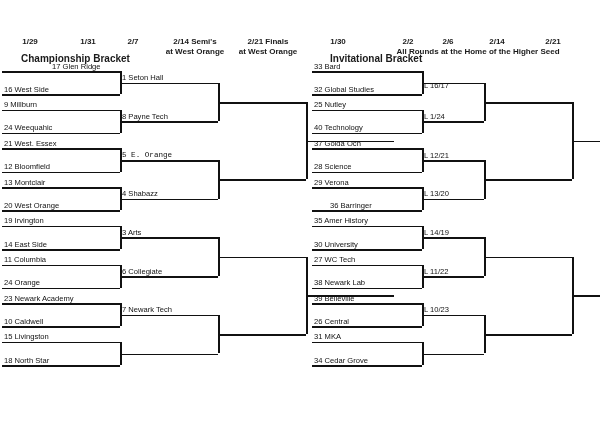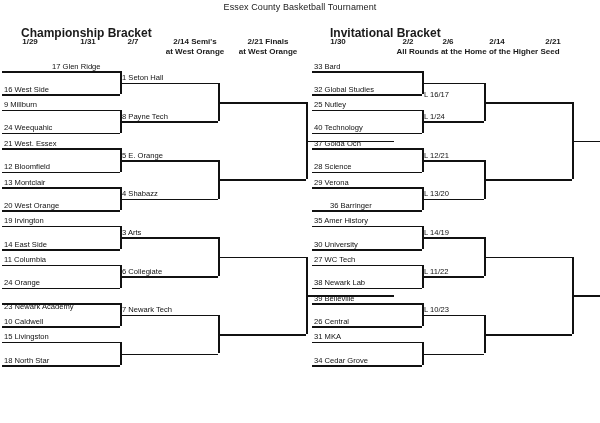--- a/index.html
+++ b/index.html
@@ -9,21 +9,21 @@
     color:#1a1a1a;
   }
   #bracket-root{position:absolute;inset:0;}
 
   .title{
     position:absolute;top:2px;left:0;width:600px;text-align:center;
     font-size:9px;letter-spacing:.1px;color:#1a1a1a;
   }
 
   .bracket-heading{
-    position:absolute;font-size:12px;font-weight:bold;white-space:nowrap;
+    position:absolute;font-size:10px;font-weight:bold;white-space:nowrap;margin-top:27px;
   }
   .col-date{
     position:absolute;font-size:8px;font-weight:bold;white-space:nowrap;
     text-align:center;
   }
   .col-sub{
     position:absolute;font-size:8px;font-weight:bold;white-space:nowrap;
     text-align:center;
   }
 
@@ -36,21 +36,20 @@
   .slot{
     position:absolute;font-size:7.6px;white-space:nowrap;
     line-height:9px;color:#111;
   }
 </style>
 </head>
 <body>
 
 <div id="bracket-root">
 
-  <div class="title">Essex County Basketball Tournament</div>
 
   <div class="bracket-heading" style="left:21px;top:26px;">Championship Bracket</div>
 
   <div class="col-date" style="left:0px;top:37px;width:60px;">1/29</div>
   <div class="col-date" style="left:58px;top:37px;width:60px;">1/31</div>
   <div class="col-date" style="left:108px;top:37px;width:50px;">2/7</div>
   <div class="col-date" style="left:155px;top:37px;width:80px;">2/14 Semi's</div>
   <div class="col-sub" style="left:155px;top:47px;width:80px;">at West Orange</div>
   <div class="col-date" style="left:228px;top:37px;width:80px;">2/21 Finals</div>
   <div class="col-sub" style="left:228px;top:47px;width:80px;">at West Orange</div>
@@ -82,36 +81,36 @@
     <div class="slot" style="left: 4px; top: 200.8px;">20 West Orange</div>
     <div class="seg h" style="left: 2px; top: 225.8px; width: 118px;"></div>
     <div class="slot" style="left: 4px; top: 216.3px;">19 Irvington</div>
     <div class="seg h" style="left: 2px; top: 249px; width: 118px;"></div>
     <div class="slot" style="left: 4px; top: 239.5px;">14 East Side</div>
     <div class="seg h" style="left: 2px; top: 264.5px; width: 118px;"></div>
     <div class="slot" style="left: 4px; top: 255px;">11 Columbia</div>
     <div class="seg h" style="left: 2px; top: 287.7px; width: 118px;"></div>
     <div class="slot" style="left: 4px; top: 278.2px;">24 Orange</div>
     <div class="seg h" style="left: 2px; top: 303.2px; width: 118px;"></div>
-    <div class="slot" style="left: 4px; top: 293.7px; margin-top: 8px;">23 Newark Academy</div>
+    <div class="slot" style="left: 4px; top: 293.7px;">23 Newark Academy</div>
     <div class="seg h" style="left: 2px; top: 326.4px; width: 118px;"></div>
     <div class="slot" style="left: 4px; top: 316.9px;">10 Caldwell</div>
     <div class="seg h" style="left: 2px; top: 341.9px; width: 118px;"></div>
     <div class="slot" style="left: 4px; top: 332.4px;">15 Livingston</div>
     <div class="seg h" style="left: 2px; top: 365.1px; width: 118px;"></div>
     <div class="slot" style="left: 4px; top: 355.6px;">18 North Star</div>
     <div class="seg v" style="left: 120px; top: 71px; height: 23.2px;"></div>
     <div class="seg h" style="left: 120px; top: 82.6px; width: 98px;"></div>
     <div class="slot" style="left: 122px; top: 73.1px;">1 Seton Hall</div>
     <div class="seg v" style="left: 120px; top: 109.7px; height: 23.2px;"></div>
     <div class="seg h" style="left: 120px; top: 121.3px; width: 98px;"></div>
     <div class="slot" style="left: 122px; top: 111.8px;">8 Payne Tech</div>
     <div class="seg v" style="left: 120px; top: 148.4px; height: 23.2px;"></div>
     <div class="seg h" style="left: 120px; top: 160px; width: 98px;"></div>
-    <div class="slot" style="left: 122px; top: 150.5px;">5 E. Orange</div>
+    <div class="slot" style="left: 122px; top: 150.5px; font-family: Liberation Mono, monospace;">5 E. Orange</div>
     <div class="seg v" style="left: 120px; top: 187.1px; height: 23.2px;"></div>
     <div class="seg h" style="left: 120px; top: 198.7px; width: 98px;"></div>
     <div class="slot" style="left: 122px; top: 189.2px;">4 Shabazz</div>
     <div class="seg v" style="left: 120px; top: 225.8px; height: 23.2px;"></div>
     <div class="seg h" style="left: 120px; top: 237.4px; width: 98px;"></div>
     <div class="slot" style="left: 122px; top: 227.9px;">3 Arts</div>
     <div class="seg v" style="left: 120px; top: 264.5px; height: 23.2px;"></div>
     <div class="seg h" style="left: 120px; top: 276.1px; width: 98px;"></div>
     <div class="slot" style="left: 122px; top: 266.6px;">6 Collegiate</div>
     <div class="seg v" style="left: 120px; top: 303.2px; height: 23.2px;"></div>
@@ -158,21 +157,21 @@
     <div class="seg h" style="left: 312px; top: 303.2px; width: 110px;"></div>
     <div class="slot" style="left: 314px; top: 293.7px;">39 Belleville</div>
     <div class="seg h" style="left: 312px; top: 326.4px; width: 110px;"></div>
     <div class="slot" style="left: 314px; top: 316.9px;">26 Central</div>
     <div class="seg h" style="left: 312px; top: 341.9px; width: 110px;"></div>
     <div class="slot" style="left: 314px; top: 332.4px;">31 MKA</div>
     <div class="seg h" style="left: 312px; top: 365.1px; width: 110px;"></div>
     <div class="slot" style="left: 314px; top: 355.6px;">34 Cedar Grove</div>
     <div class="seg v" style="left: 422px; top: 71px; height: 23.2px;"></div>
     <div class="seg h" style="left: 422px; top: 82.6px; width: 62px;"></div>
-    <div class="slot" style="left: 424px; top: 90px;">L 16/17</div>
+    <div class="slot" style="left: 424px; top: 81px;">L 16/17</div>
     <div class="seg v" style="left: 422px; top: 109.7px; height: 23.2px;"></div>
     <div class="seg h" style="left: 422px; top: 121.3px; width: 62px;"></div>
     <div class="slot" style="left: 424px; top: 111.8px;">L 1/24</div>
     <div class="seg v" style="left: 422px; top: 148.4px; height: 23.2px;"></div>
     <div class="seg h" style="left: 422px; top: 160px; width: 62px;"></div>
     <div class="slot" style="left: 424px; top: 150.5px;">L 12/21</div>
     <div class="seg v" style="left: 422px; top: 187.1px; height: 23.2px;"></div>
     <div class="seg h" style="left: 422px; top: 198.7px; width: 62px;"></div>
     <div class="slot" style="left: 424px; top: 189.2px;">L 13/20</div>
     <div class="seg v" style="left: 422px; top: 225.8px; height: 23.2px;"></div>

